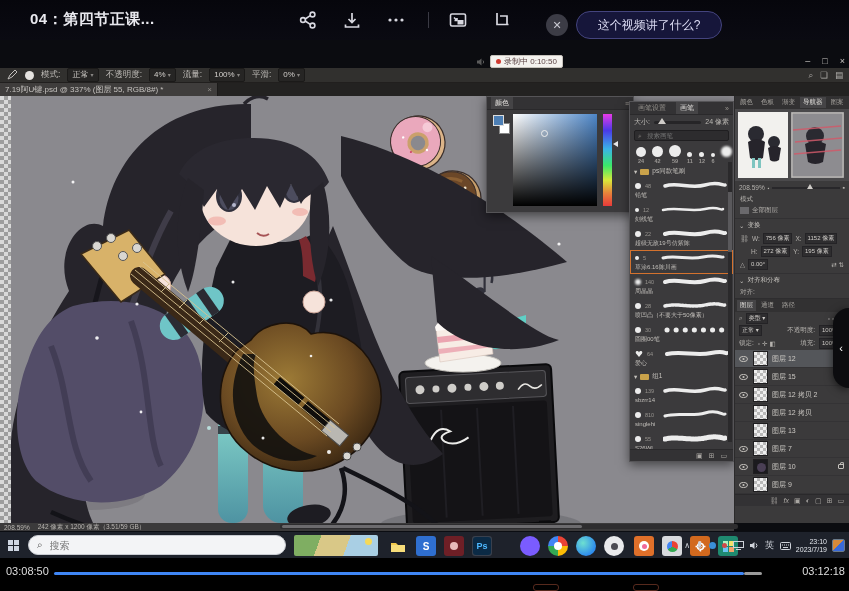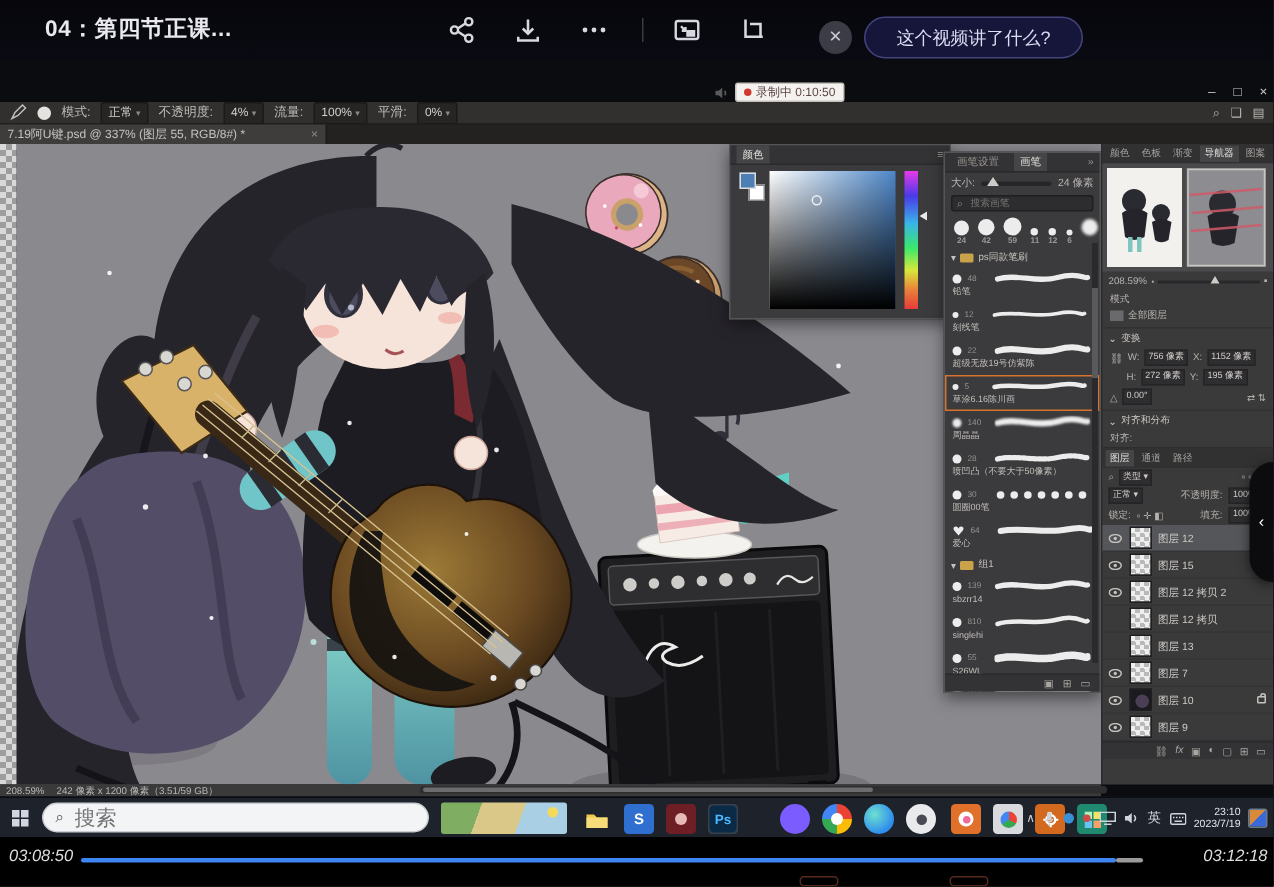--- a/index.html
+++ b/index.html
@@ -113,32 +113,32 @@
   #statusbar{position:absolute;left:0;top:483px;width:734px;height:8px;background:#3b3a3b;font-size:6.5px;color:#b9b6b2;
     display:flex;align-items:center;gap:8px;padding-left:4px;white-space:nowrap;overflow:hidden;}
   #hscroll{position:absolute;left:280px;top:484px;width:458px;height:5px;background:#2e2d2f;border-radius:2px;}
   #hscroll i{display:block;position:absolute;left:2px;top:1px;width:300px;height:3px;background:#6c6b6e;border-radius:2px;}
   
   #taskbar{position:absolute;left:0;top:491px;width:849px;height:27px;background:#1e222b;border-top:1px solid #0b0d12;}
   .winlogo{position:absolute;left:8px;top:8px;width:11px;height:11px;display:grid;grid-template-columns:5px 5px;grid-gap:1px;}
   .winlogo i{background:#cfd6e2;display:block;height:5px;}
   #tsearch{position:absolute;left:28px;top:3px;width:258px;height:20px;border-radius:10px;background:#f3f4f6;border:1px solid #c9ccd2;
     display:flex;align-items:center;gap:5px;padding:0 8px;}
-  #tsearch input{border:0;outline:0;background:transparent;font-size:14px;color:#333;width:200px;}
+  #tsearch input{border:0;outline:0;background:transparent;font-size:10px;color:#333;width:200px;}
   #weather{position:absolute;left:294px;top:3px;width:84px;height:21px;border-radius:2px;overflow:hidden;
     background:linear-gradient(110deg,#7fae62 0 30%,#d9c887 30% 62%,#a9cfe4 62%);}
   #weather b{position:absolute;right:6px;top:3px;width:7px;height:7px;border-radius:50%;background:#f5d95a;}
   .tkicon{position:absolute;top:4px;width:20px;height:20px;border-radius:3px;display:flex;align-items:center;justify-content:center;}
   .tkactive{background:#39404d;border-radius:3px;}
   .circ{border-radius:50%;}
   .tray{position:absolute;top:0;height:27px;display:flex;align-items:center;gap:7px;color:#cfd3da;font-size:8px;}
   .trdot{width:7px;height:7px;border-radius:50%;display:inline-block;}
   .clock{line-height:8px;font-size:7px;color:#e2e6ec;text-align:right;}
   
-  #pbar{position:absolute;left:0;top:558px;width:849px;height:33px;background:#000;font-style:italic;}
+  #pbar{position:absolute;left:0;top:558px;width:849px;height:33px;background:#000;}
   .ptime{position:absolute;top:7px;font-size:11px;color:#dedede;}
   .pline{position:absolute;top:14px;height:2.5px;border-radius:2px;}
   .ghostbtn{position:absolute;top:26px;width:26px;height:7px;border:1px solid #7a3a2a;border-radius:3px;opacity:.7;}
   svg{display:block}
 </style>
 </head>
 <body>
 
 <div id="stage">
 

